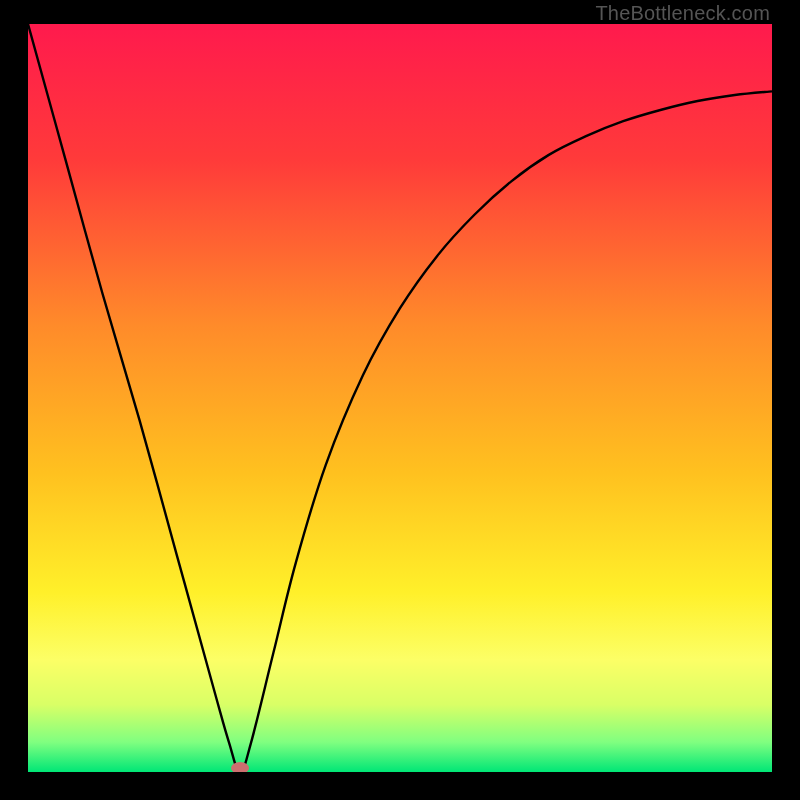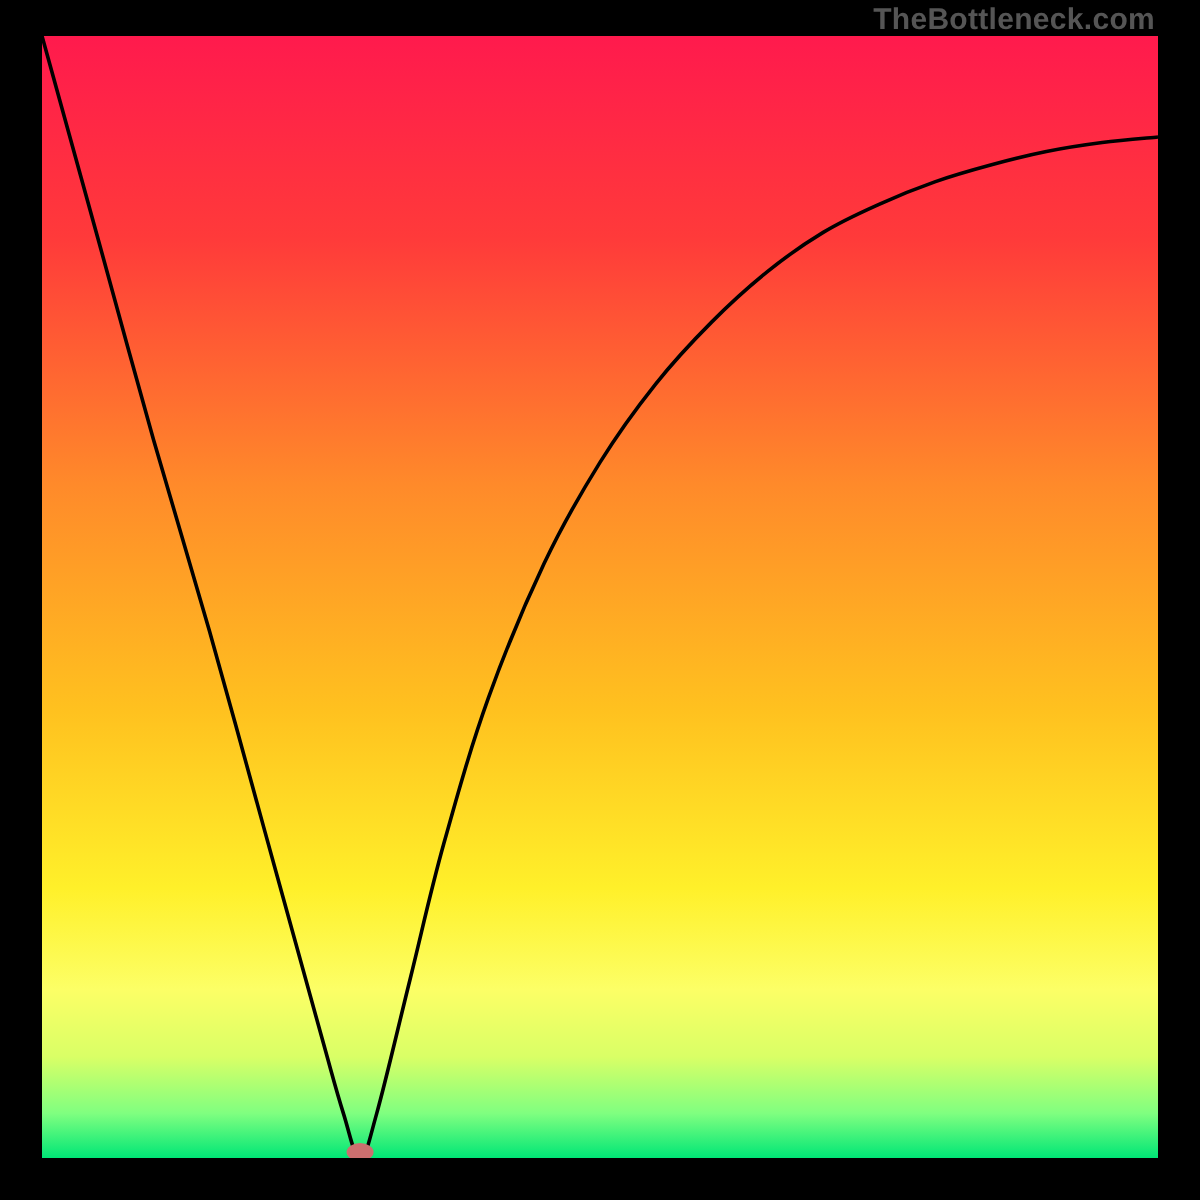--- a/index.html
+++ b/index.html
@@ -37,21 +37,21 @@
     top: 0;
     width: 100%;
     height: 100%;
   }
   .attribution {
     position: absolute;
     top: 2px;
     right: 30px;
     color: #555;
     font-size: 20px;
-    font-weight: 700;
+    font-weight: 400;
     letter-spacing: 0.2px;
   }
 </style>
 </head>
 <body>
 
 <div class="frame">
 
   <div class="attribution">TheBottleneck.com</div>
 

